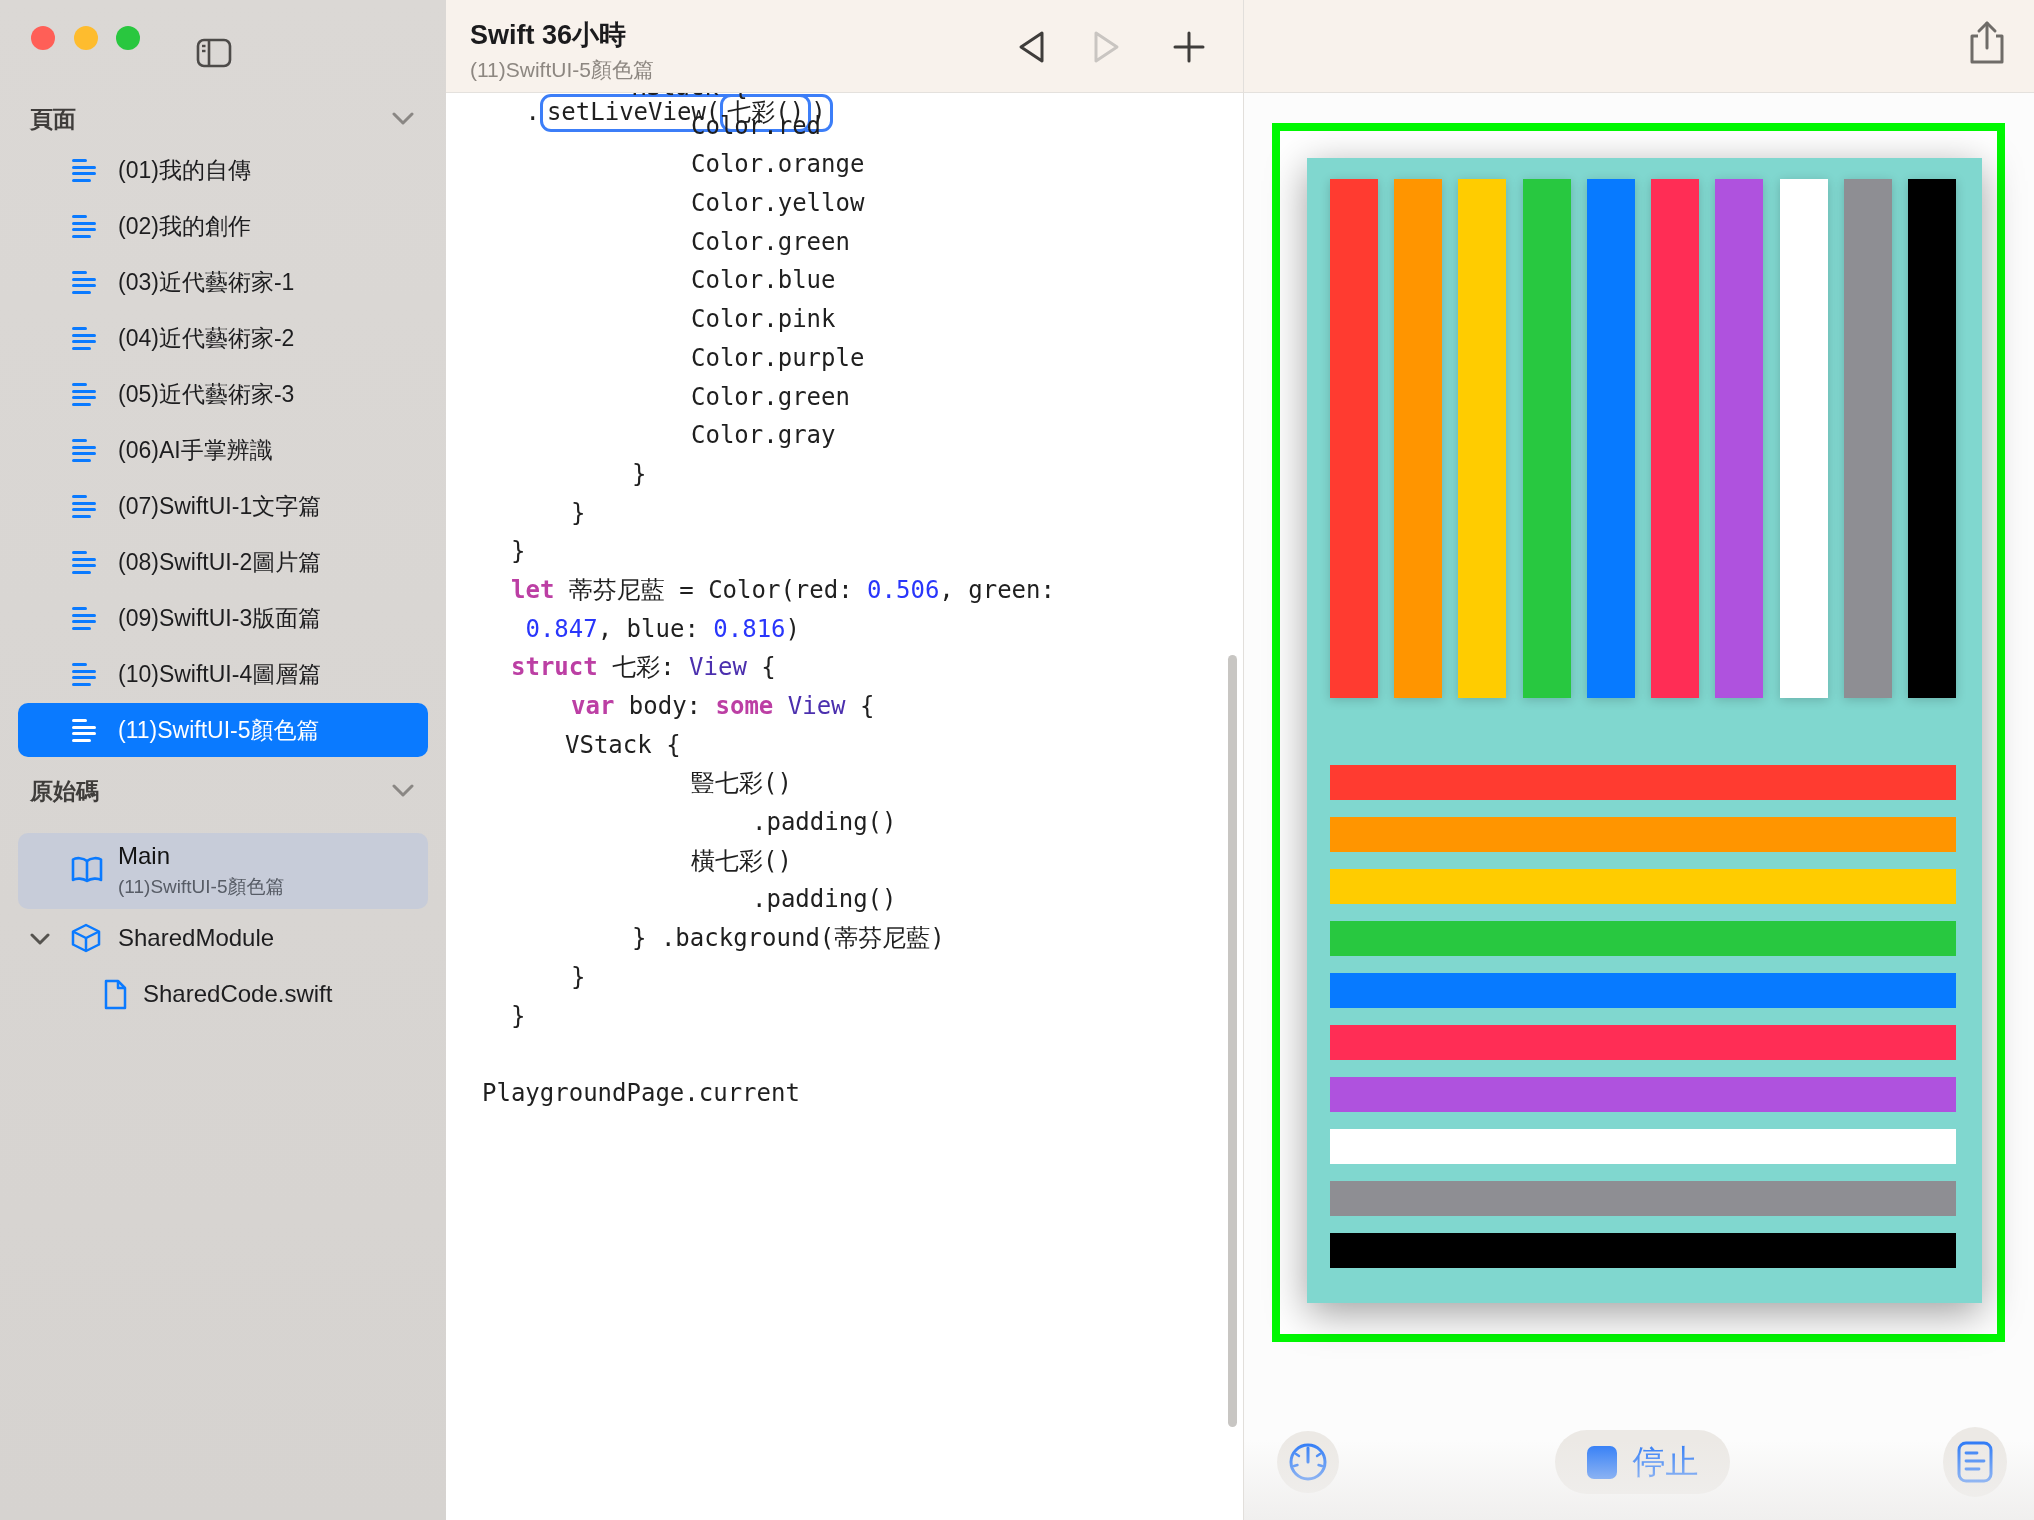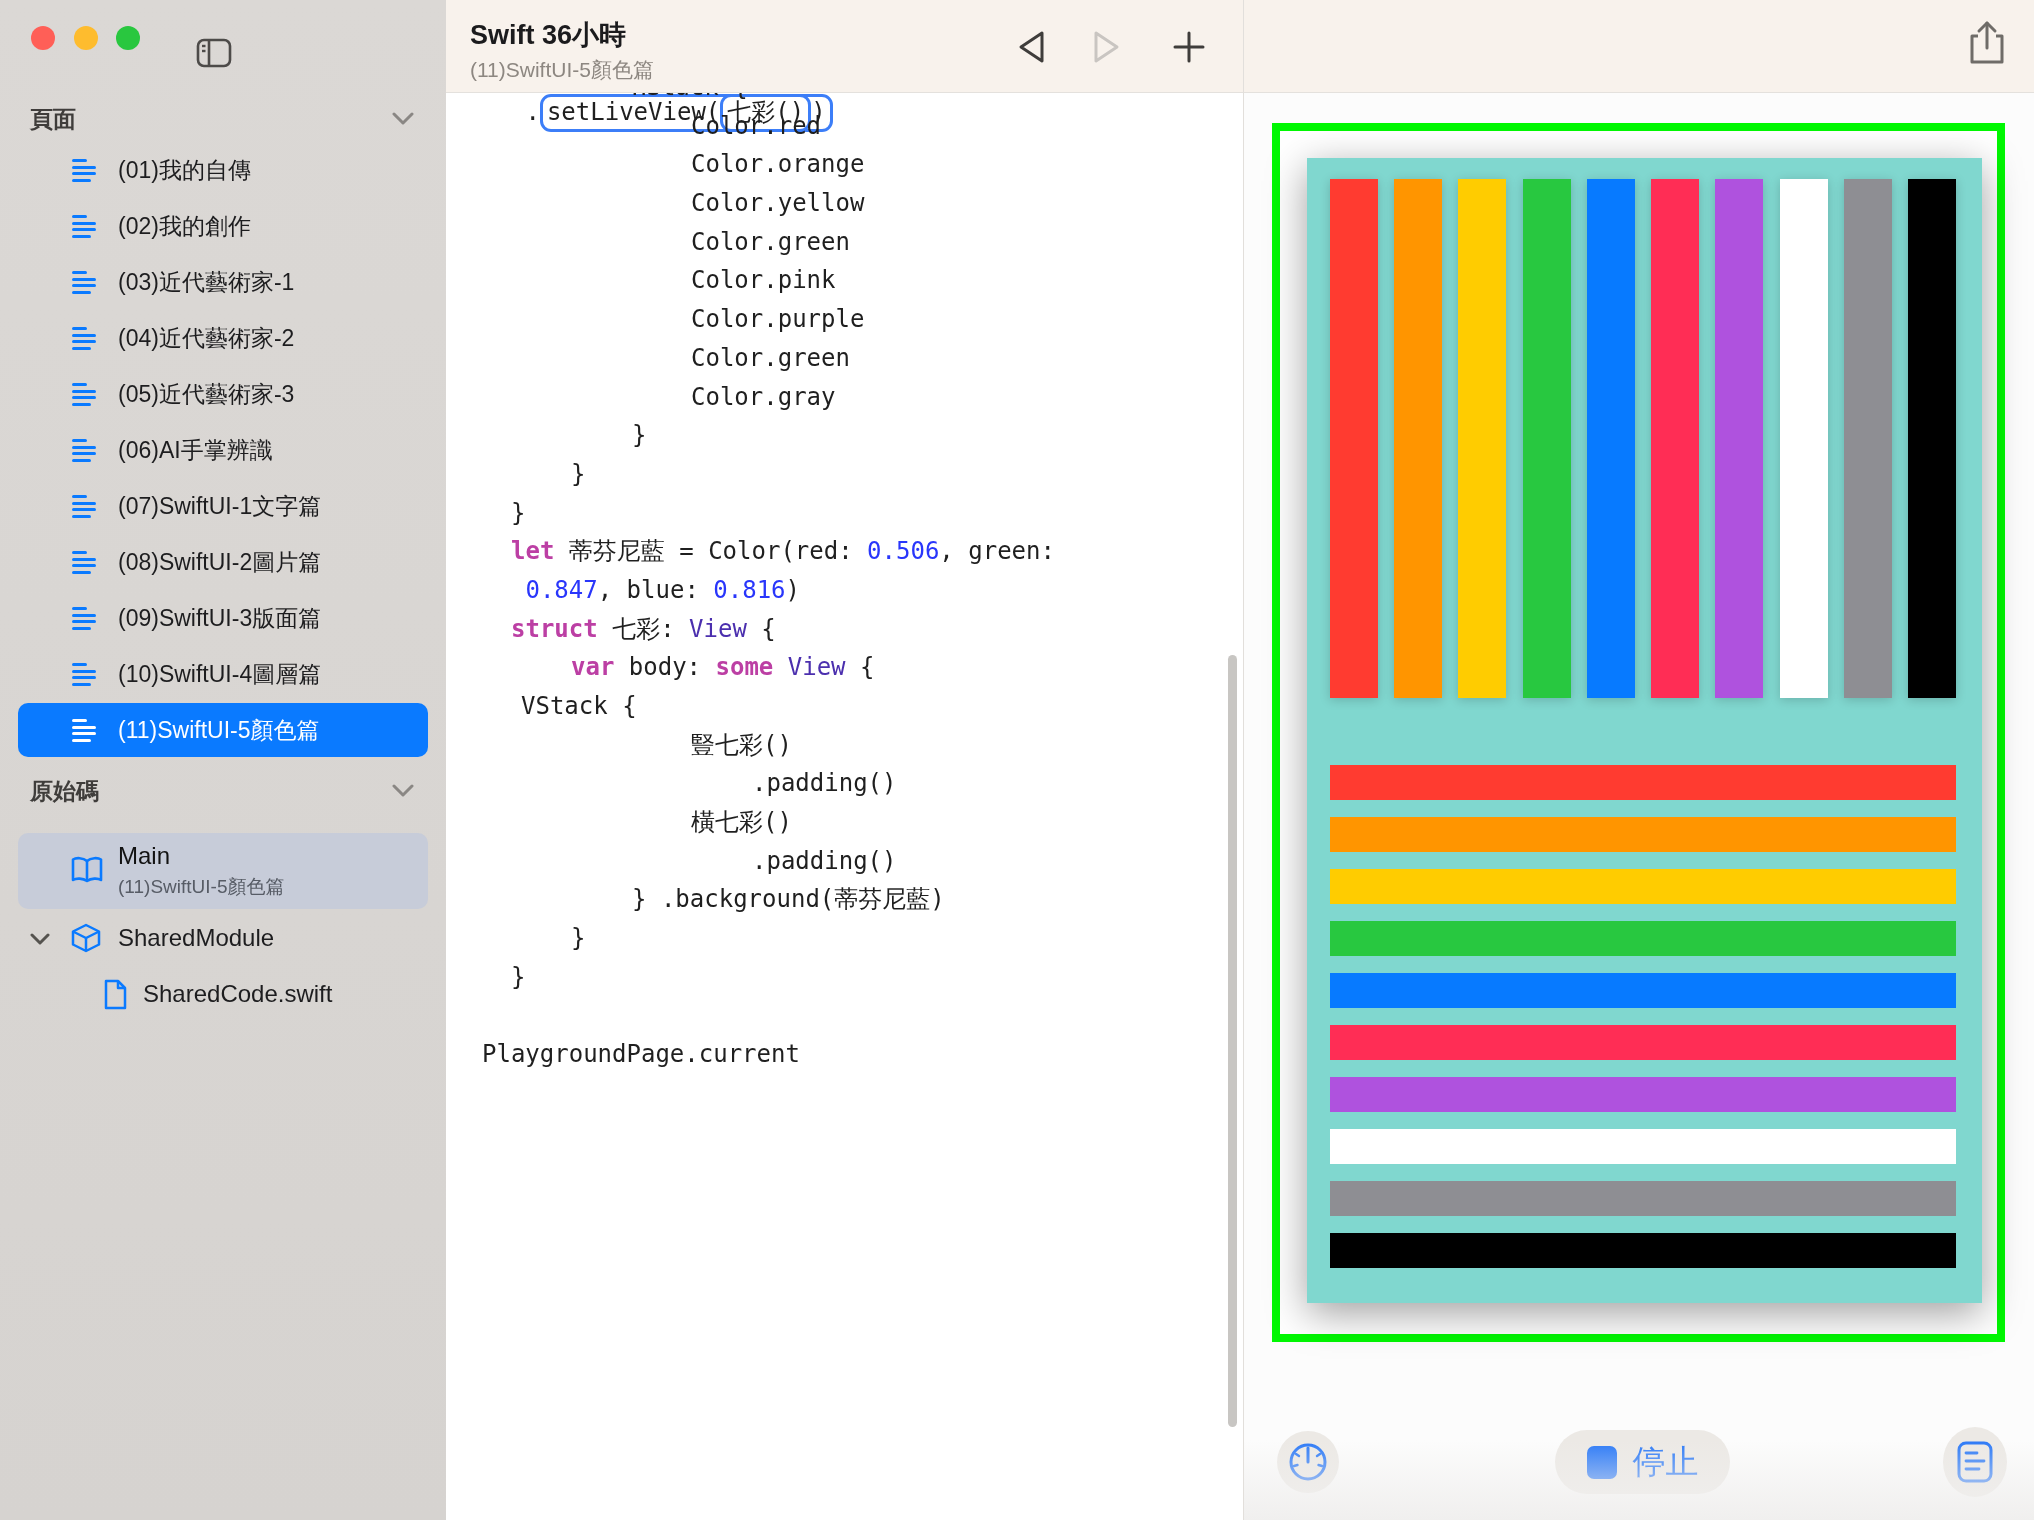--- a/index.html
+++ b/index.html
@@ -298,32 +298,33 @@
     </div>
   </div>
 
   <div id="editor">
     <div id="code-block">
         <div class="cl" style="padding-left: 186px;"><span class="cs-p">HStack {</span></div>
         <div class="cl" style="padding-left: 245px;"><span class="cs-p">Color.red</span></div>
         <div class="cl" style="padding-left: 245px;"><span class="cs-p">Color.orange</span></div>
         <div class="cl" style="padding-left: 245px;"><span class="cs-p">Color.yellow</span></div>
         <div class="cl" style="padding-left: 245px;"><span class="cs-p">Color.green</span></div>
+        <div class="cl" style="padding-left: 245px;"><span class="cs-p">Color.blue</span></div>
         <div class="cl" style="padding-left: 245px;"><span class="cs-p">Color.pink</span></div>
         <div class="cl" style="padding-left: 245px;"><span class="cs-p">Color.purple</span></div>
         <div class="cl" style="padding-left: 245px;"><span class="cs-p">Color.green</span></div>
         <div class="cl" style="padding-left: 245px;"><span class="cs-p">Color.gray</span></div>
         <div class="cl" style="padding-left: 186px;"><span class="cs-p">}</span></div>
         <div class="cl" style="padding-left: 125px;"><span class="cs-p">}</span></div>
         <div class="cl" style="padding-left: 65px;"><span class="cs-p">}</span></div>
         <div class="cl" style="padding-left: 65px;"><span class="cs-k">let</span><span class="cs-p"> 蒂芬尼藍 = Color(red: </span><span class="cs-n">0.506</span><span class="cs-p">, green:</span></div>
         <div class="cl" style="padding-left: 65px;"><span class="cs-p"> </span><span class="cs-n">0.847</span><span class="cs-p">, blue: </span><span class="cs-n">0.816</span><span class="cs-p">)</span></div>
         <div class="cl" style="padding-left: 65px;"><span class="cs-k">struct</span><span class="cs-p"> 七彩: </span><span class="cs-t">View</span><span class="cs-p"> {</span></div>
         <div class="cl" style="padding-left: 125px;"><span class="cs-k">var</span><span class="cs-p"> body: </span><span class="cs-k">some</span><span class="cs-p"> </span><span class="cs-t">View</span><span class="cs-p"> {</span></div>
-        <div class="cl" style="padding-left: 75px;"><span class="cs-p">VStack {</span></div>
+        <div class="cl" style="padding-left: 119px;"><span class="cs-p">VStack {</span></div>
         <div class="cl" style="padding-left: 245px;"><span class="cs-p">豎七彩()</span></div>
         <div class="cl" style="padding-left: 306px;"><span class="cs-p">.padding()</span></div>
         <div class="cl" style="padding-left: 245px;"><span class="cs-p">橫七彩()</span></div>
         <div class="cl" style="padding-left: 306px;"><span class="cs-p">.padding()</span></div>
         <div class="cl" style="padding-left: 186px;"><span class="cs-p">} .background(蒂芬尼藍)</span></div>
         <div class="cl" style="padding-left: 125px;"><span class="cs-p">}</span></div>
         <div class="cl" style="padding-left: 65px;"><span class="cs-p">}</span></div>
         <div class="cl" style="padding-left: 65px;"></div>
         <div class="cl" style="padding-left: 36px;"><span class="cs-p">PlaygroundPage.current</span></div>
       </div>

